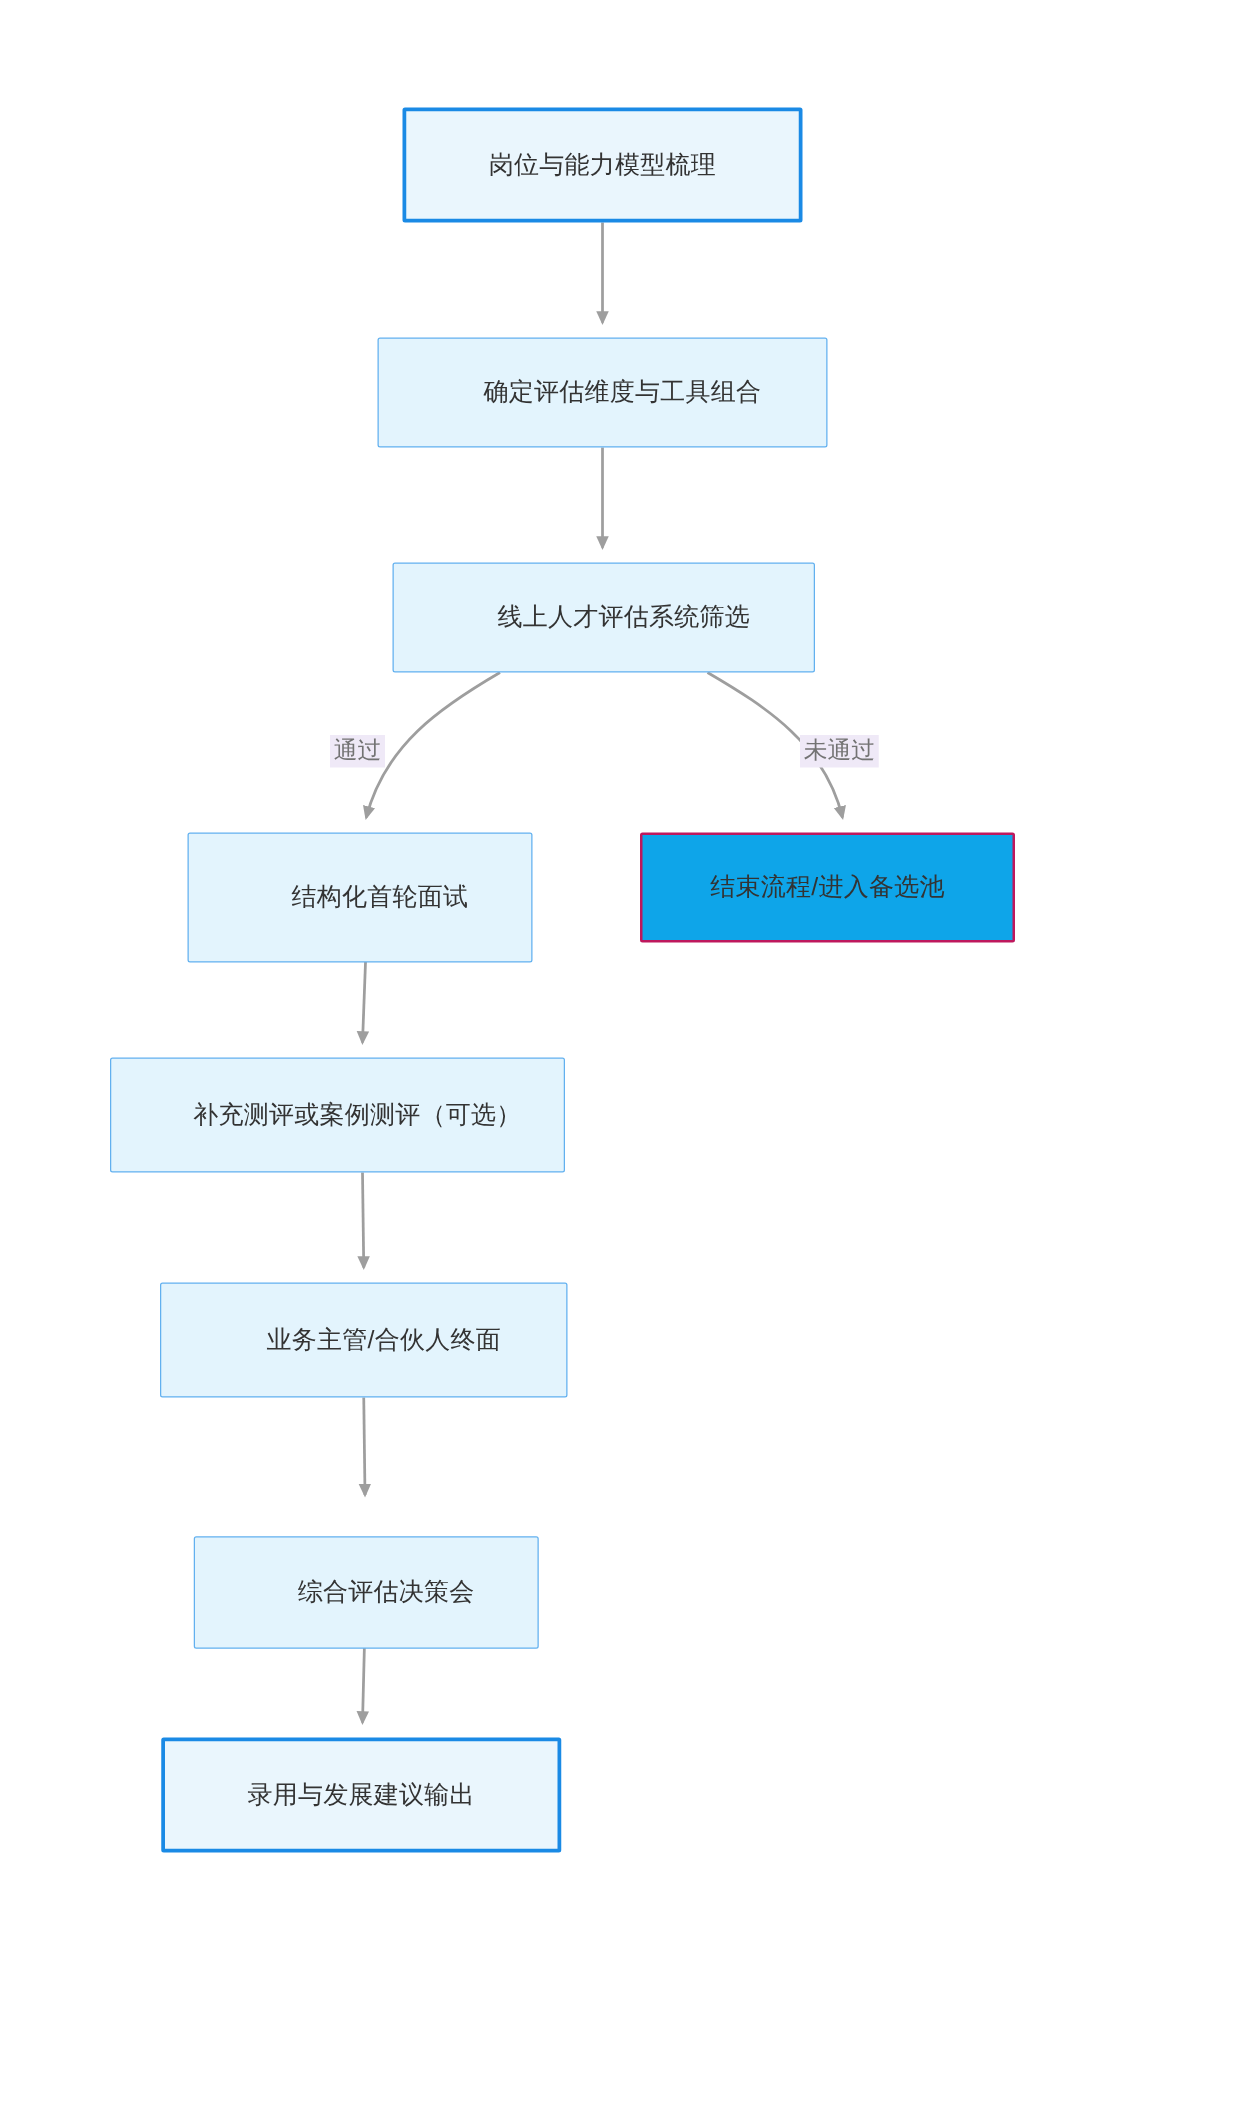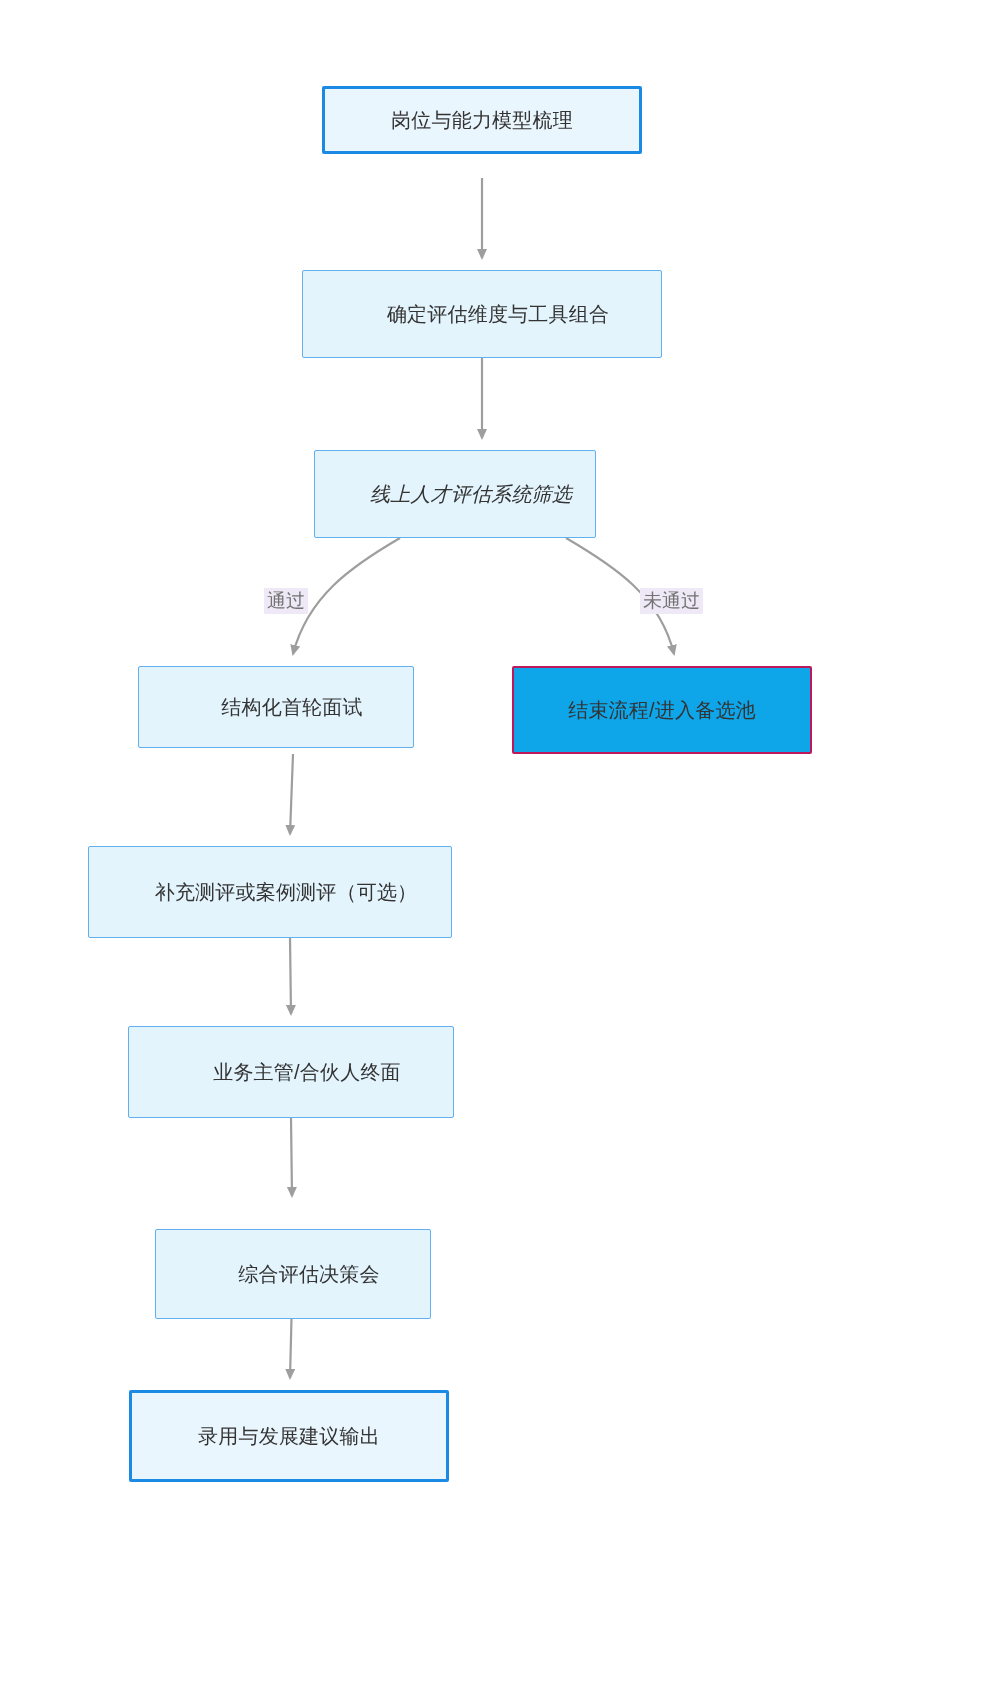--- a/index.html
+++ b/index.html
@@ -87,27 +87,27 @@
 
     <path d="M293,754 L290,834" fill="none" stroke="#9e9e9e" stroke-width="2.2" marker-end="url(#arrow)"></path>
 
     <path d="M290,938 L291,1014" fill="none" stroke="#9e9e9e" stroke-width="2.2" marker-end="url(#arrow)"></path>
 
     <path d="M291,1118 L292,1196" fill="none" stroke="#9e9e9e" stroke-width="2.2" marker-end="url(#arrow)"></path>
 
     <path d="M292,1298 L290,1378" fill="none" stroke="#9e9e9e" stroke-width="2.2" marker-end="url(#arrow)"></path>
   </svg>
 
-  <div class="node terminal" style="left:322px; top:86px; width:320px; height:68px;">岗位与能力模型梳理</div>
+  <div class="node terminal" style="left:322px; top:86px; width:320px; height:92px;">岗位与能力模型梳理</div>
 
   <div class="node process" style="left:302px; top:270px; width:360px; height:88px;">确定评估维度与工具组合</div>
 
-  <div class="node process" style="left:314px; top:450px; width:282px; height:88px;font-style:italic;">线上人才评估系统筛选</div>
+  <div class="node process" style="left:314px; top:450px; width:338px; height:88px;">线上人才评估系统筛选</div>
 
-  <div class="node process" style="left:138px; top:666px; width:276px; height:82px;">结构化首轮面试</div>
+  <div class="node process" style="left:150px; top:666px; width:276px; height:104px;">结构化首轮面试</div>
 
   <div class="node danger" style="left:512px; top:666px; width:300px; height:88px;">结束流程/进入备选池</div>
 
   <div class="node process" style="left:88px; top:846px; width:364px; height:92px;">补充测评或案例测评（可选）</div>
 
   <div class="node process" style="left:128px; top:1026px; width:326px; height:92px;">业务主管/合伙人终面</div>
 
   <div class="node process" style="left:155px; top:1208px; width:276px; height:90px;margin-top:21px;">综合评估决策会</div>
 
   <div class="node terminal" style="left:129px; top:1390px; width:320px; height:92px;">录用与发展建议输出</div>

